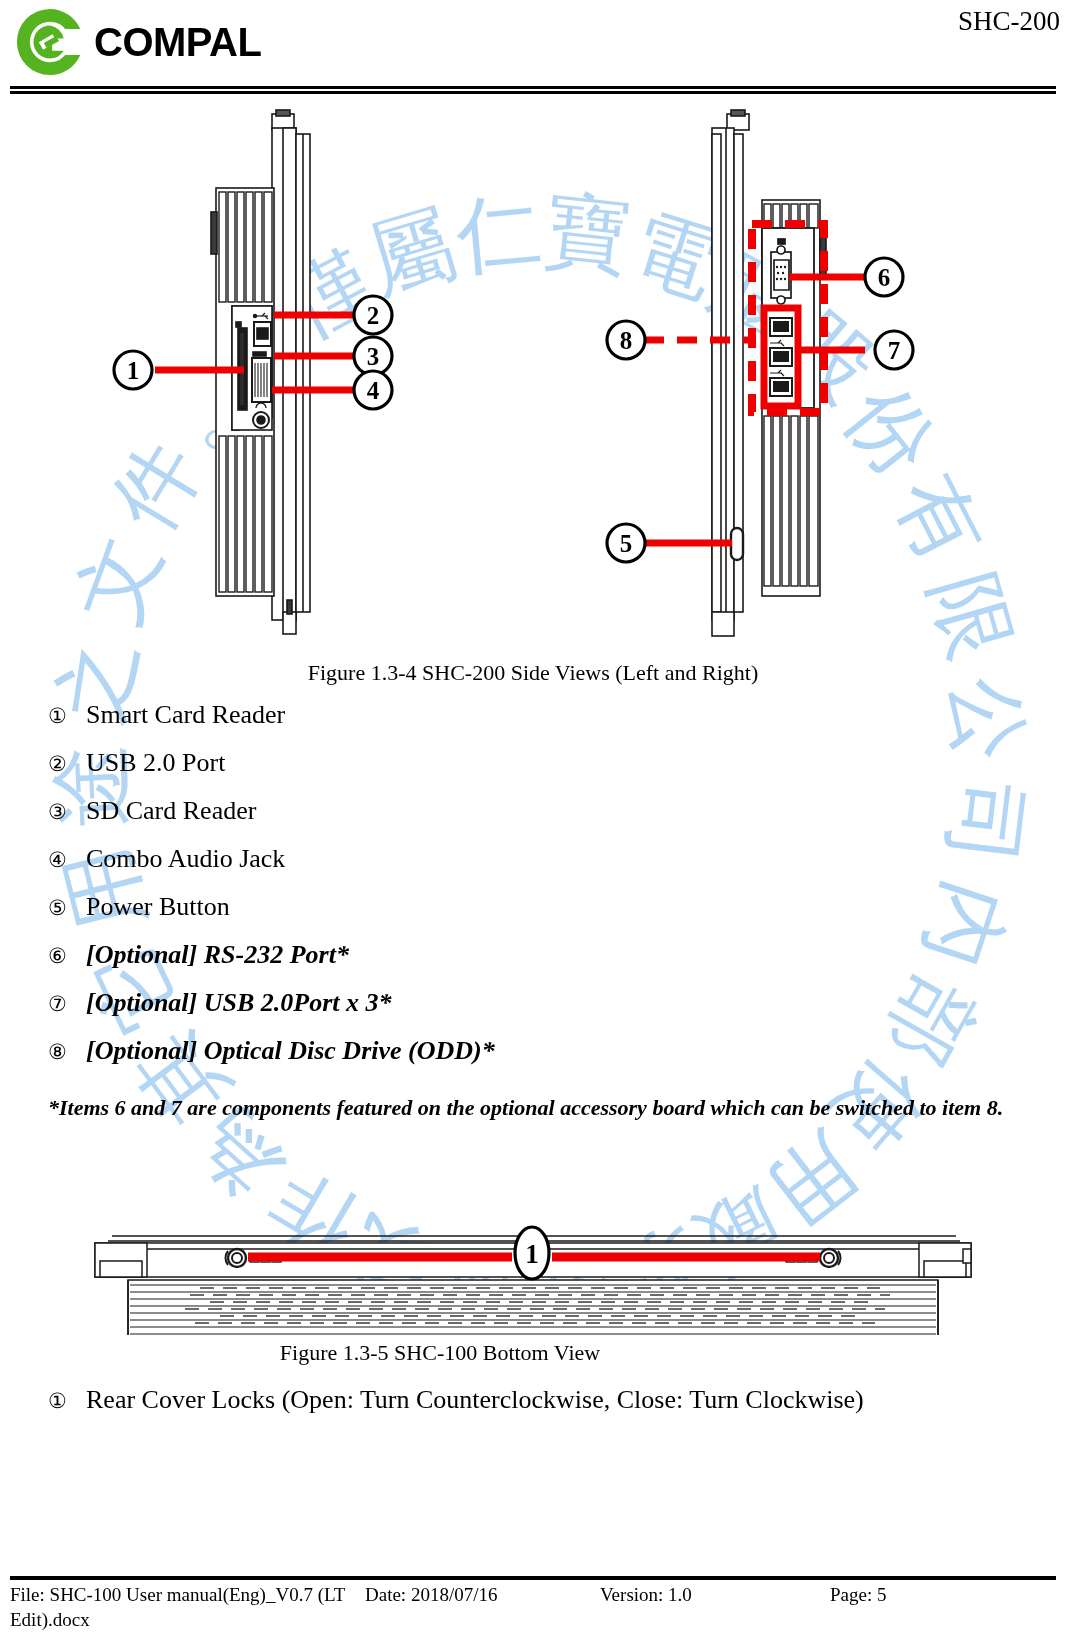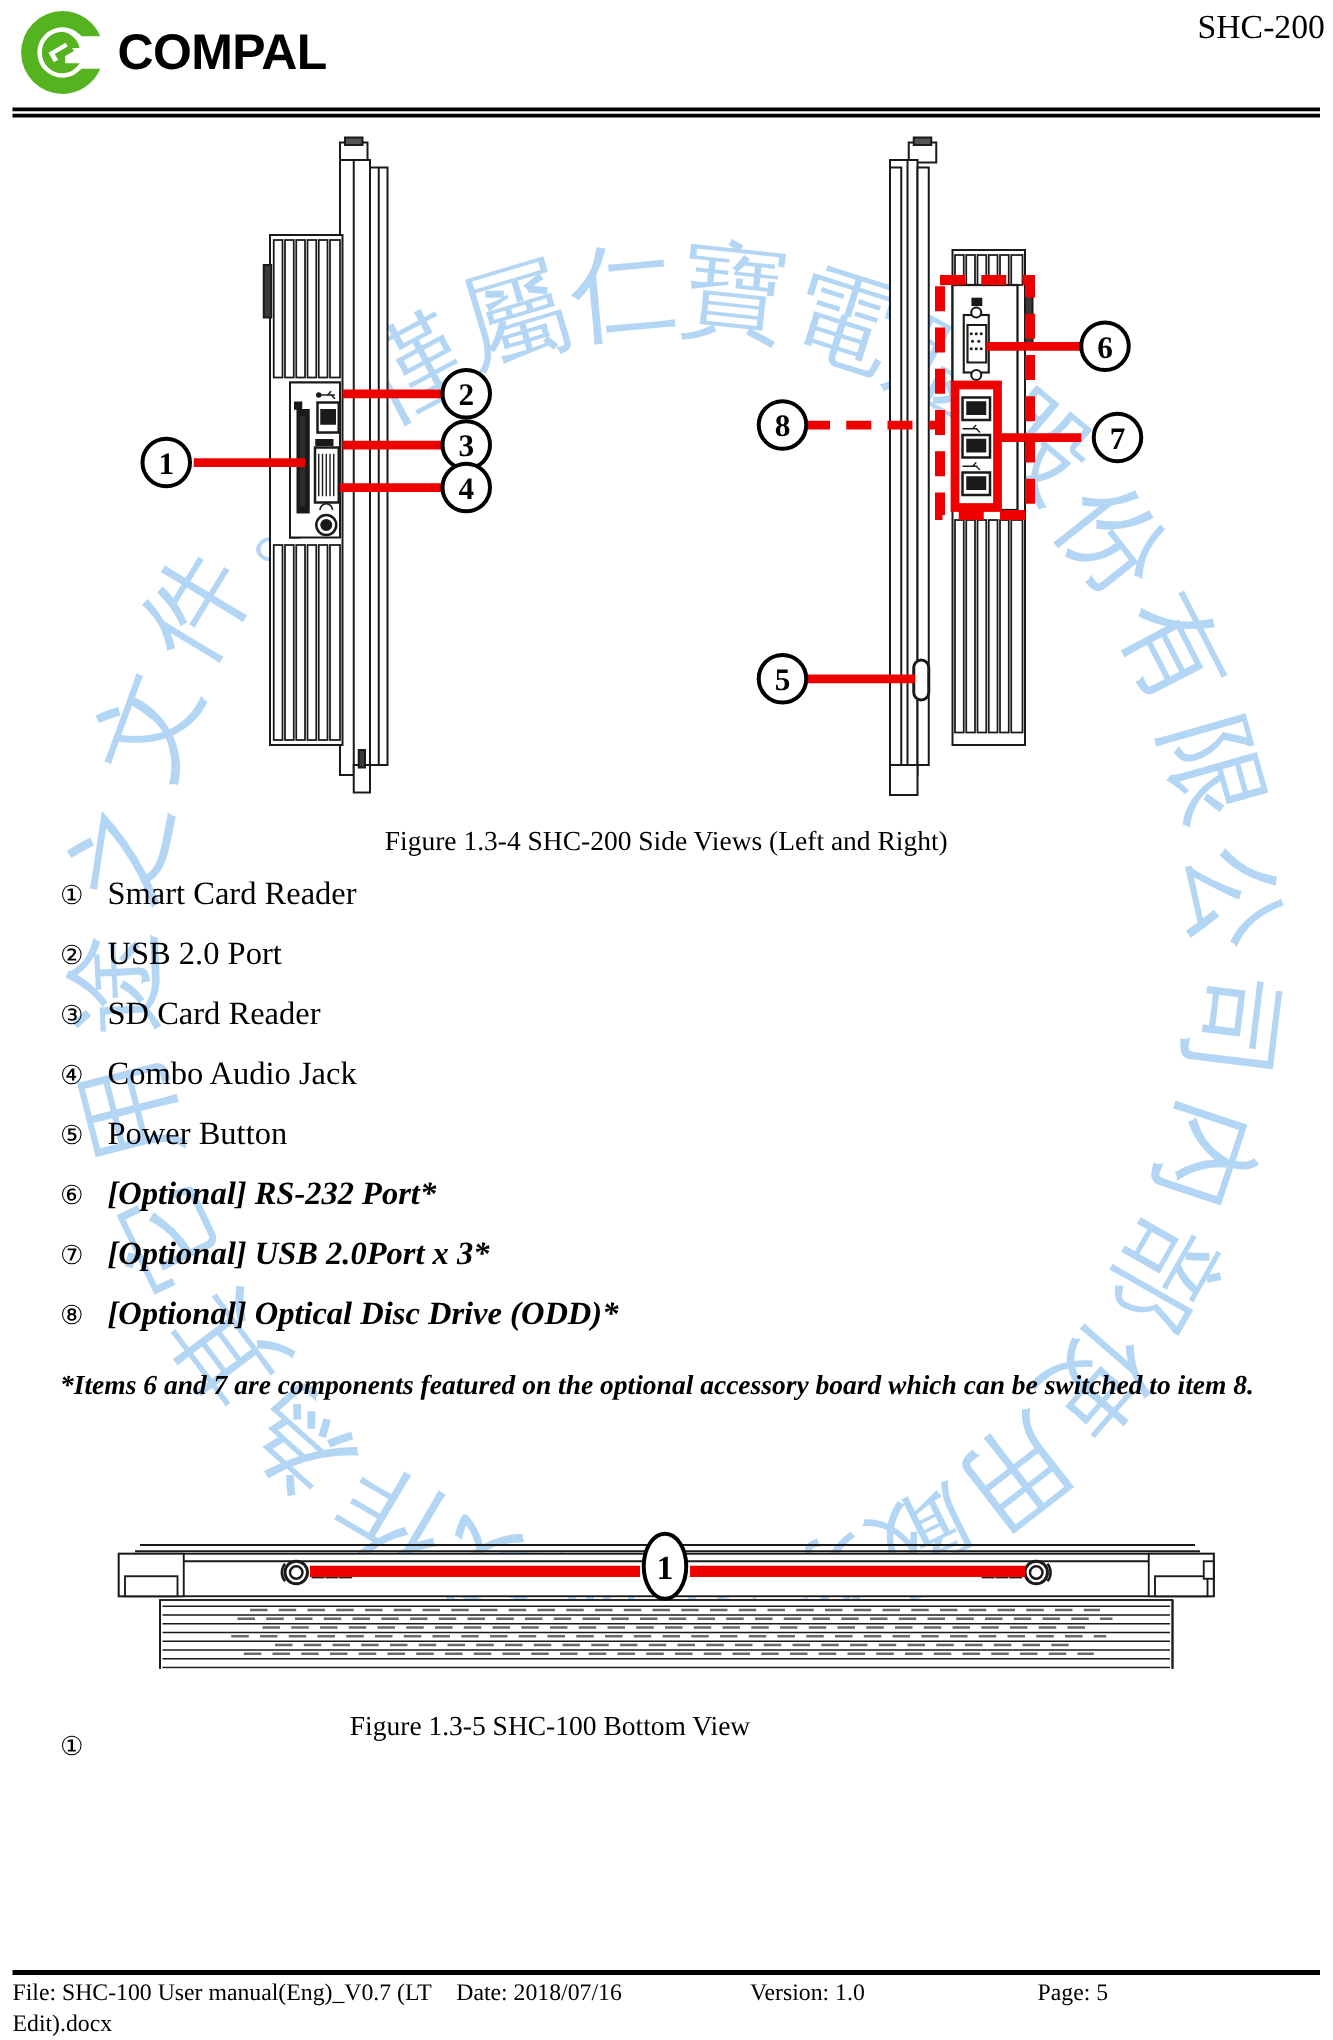--- a/index.html
+++ b/index.html
@@ -80,21 +80,21 @@
     line-height: 31px; z-index: 12;
   }
 
   
   #figure-2 {
     position: absolute; left: 0; top: 1205px; width: 1066px; height: 130px;
     z-index: 10;
   }
   #fig2-caption {
     position: absolute; left: 0; top: 1340px; width: 880px;
-    text-align: center; font-size: 22px; z-index: 12; margin-top: 28px;
+    text-align: center; font-size: 22px; z-index: 12;
   }
   #bottom-list {
     position: absolute; left: 48px; top: 1385px; width: 960px; z-index: 12;
   }
 
   
   #footer-rule {
     position: absolute; left: 10px; top: 1576px; width: 1046px;
     border-top: 4px solid #000; height: 0;
   }
@@ -474,20 +474,21 @@
     <text x="532" y="58" text-anchor="middle" font-family="Liberation Serif, serif" font-size="27" font-weight="bold" fill="#000">1</text>
   </g>
 </svg>
 </div>
 
 <div id="fig2-caption">Figure 1.3-5 SHC-100 Bottom View</div>
 
 <div id="bottom-list">
   <div class="list-row">
     <span class="list-num">①</span>
+    <span class="list-text">Rear Cover Locks (Open: Turn Counterclockwise, Close: Turn Clockwise)</span>
   </div>
 </div>
 
 <div id="footer-rule"></div>
 <div id="footer">
   <div id="footer-file">File: SHC-100 User manual(Eng)_V0.7 (LT Edit).docx</div>
   <div id="footer-date">Date: 2018/07/16</div>
   <div id="footer-version">Version: 1.0</div>
   <div id="footer-page">Page: 5</div>
 </div>

